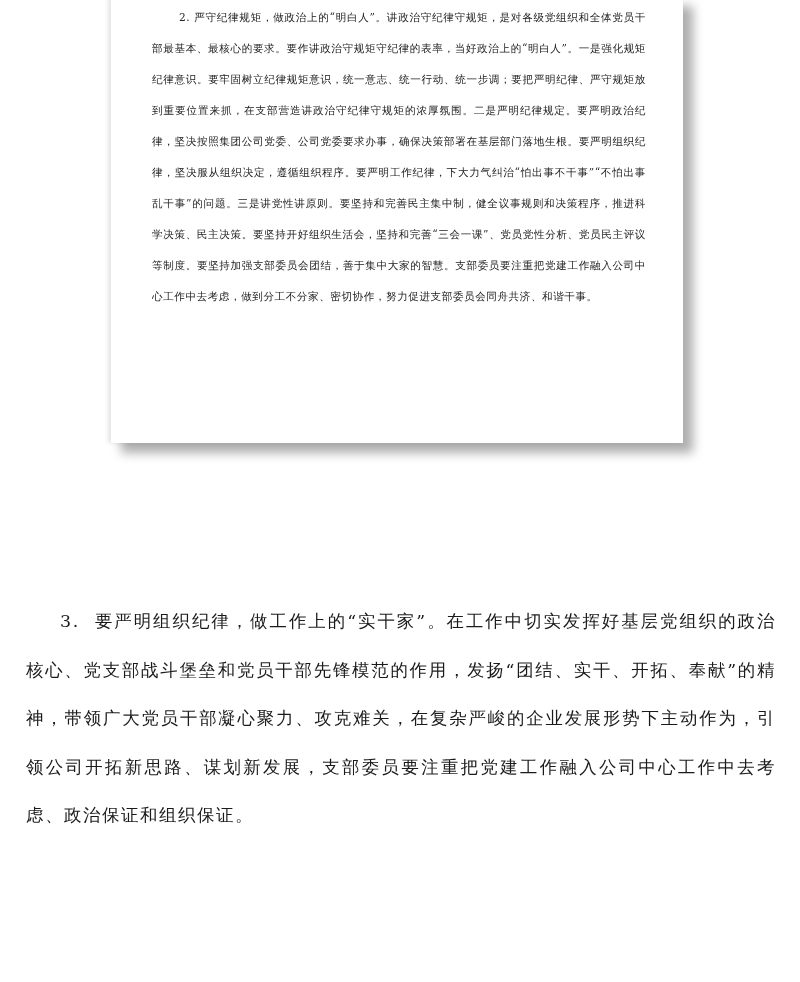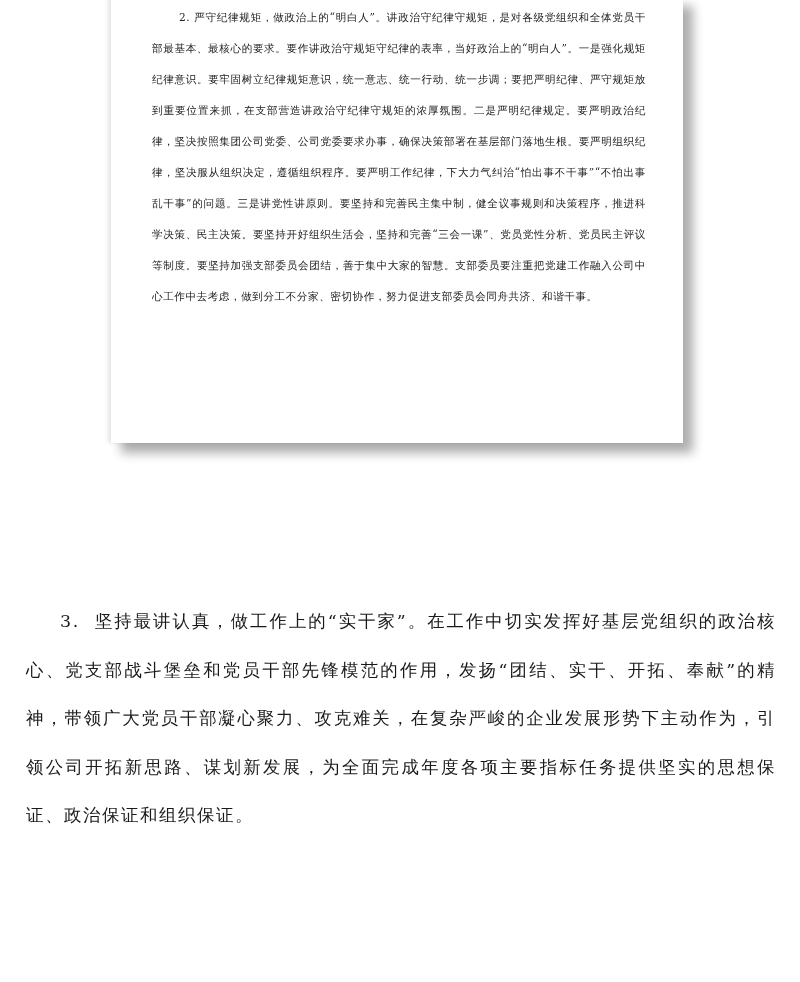--- a/index.html
+++ b/index.html
@@ -59,14 +59,14 @@
 </head>
 <body>
 
 <div class="page-preview">
   <div class="page-text">
     <p class="para"><span>2.</span> <span>严守纪律规矩，做政治上的“明白人”。</span><span>讲政治守纪律守规矩，是对各级党组织和全体党员干部最基本、最核心的要求。要作讲政治守规矩守纪律的表率，当好政治上的“明白人”。一是强化规矩纪律意识。要牢固树立纪律规矩意识，统一意志、统一行动、统一步调；要把严明纪律、严守规矩放到重要位置来抓，在支部营造讲政治守纪律守规矩的浓厚氛围。二是严明纪律规定。要严明政治纪律，坚决按照集团公司党委、公司党委要求办事，确保决策部署在基层部门落地生根。要严明组织纪律，坚决服从组织决定，遵循组织程序。要严明工作纪律，下大力气纠治“怕出事不干事”“不怕出事乱干事”的问题。三是讲党性讲原则。要坚持和完善民主集中制，健全议事规则和决策程序，推进科学决策、民主决策。要坚持开好组织生活会，坚持和完善“三会一课”、党员党性分析、党员民主评议等制度。要坚持加强支部委员会团结，善于集中大家的智慧。支部委员要注重把党建工作融入公司中心工作中去考虑，做到分工不分家、密切协作，努力促进支部委员会同舟共济、和谐干事。</span></p>
   </div>
 </div>
 
 <div class="body-text">
-  <p class="para"><span>3.</span>&nbsp;&nbsp;<span>坚持最讲认真，做工作上的“实干家”。</span><span>在工作中切实发挥好基层党组织的政治核心、党支部战斗堡垒和党员干部先锋模范的作用，发扬“团结、实干、开拓、奉献”的精神，带领广大党员干部凝心聚力、攻克难关，在复杂严峻的企业发展形势下主动作为，引领公司开拓新思路、谋划新发展，为全面完成年度各项主要指标任务提供坚实的思想保证、政治保证和组织保证。</span></p>
+  <p class="para"><span>3.</span>&nbsp;&nbsp;<span>要严明组织纪律，做工作上的“实干家”。</span><span>在工作中切实发挥好基层党组织的政治核心、党支部战斗堡垒和党员干部先锋模范的作用，发扬“团结、实干、开拓、奉献”的精神，带领广大党员干部凝心聚力、攻克难关，在复杂严峻的企业发展形势下主动作为，引领公司开拓新思路、谋划新发展，支部委员要注重把党建工作融入公司中心工作中去考虑、政治保证和组织保证。</span></p>
 </div>
 
 </body></html>

